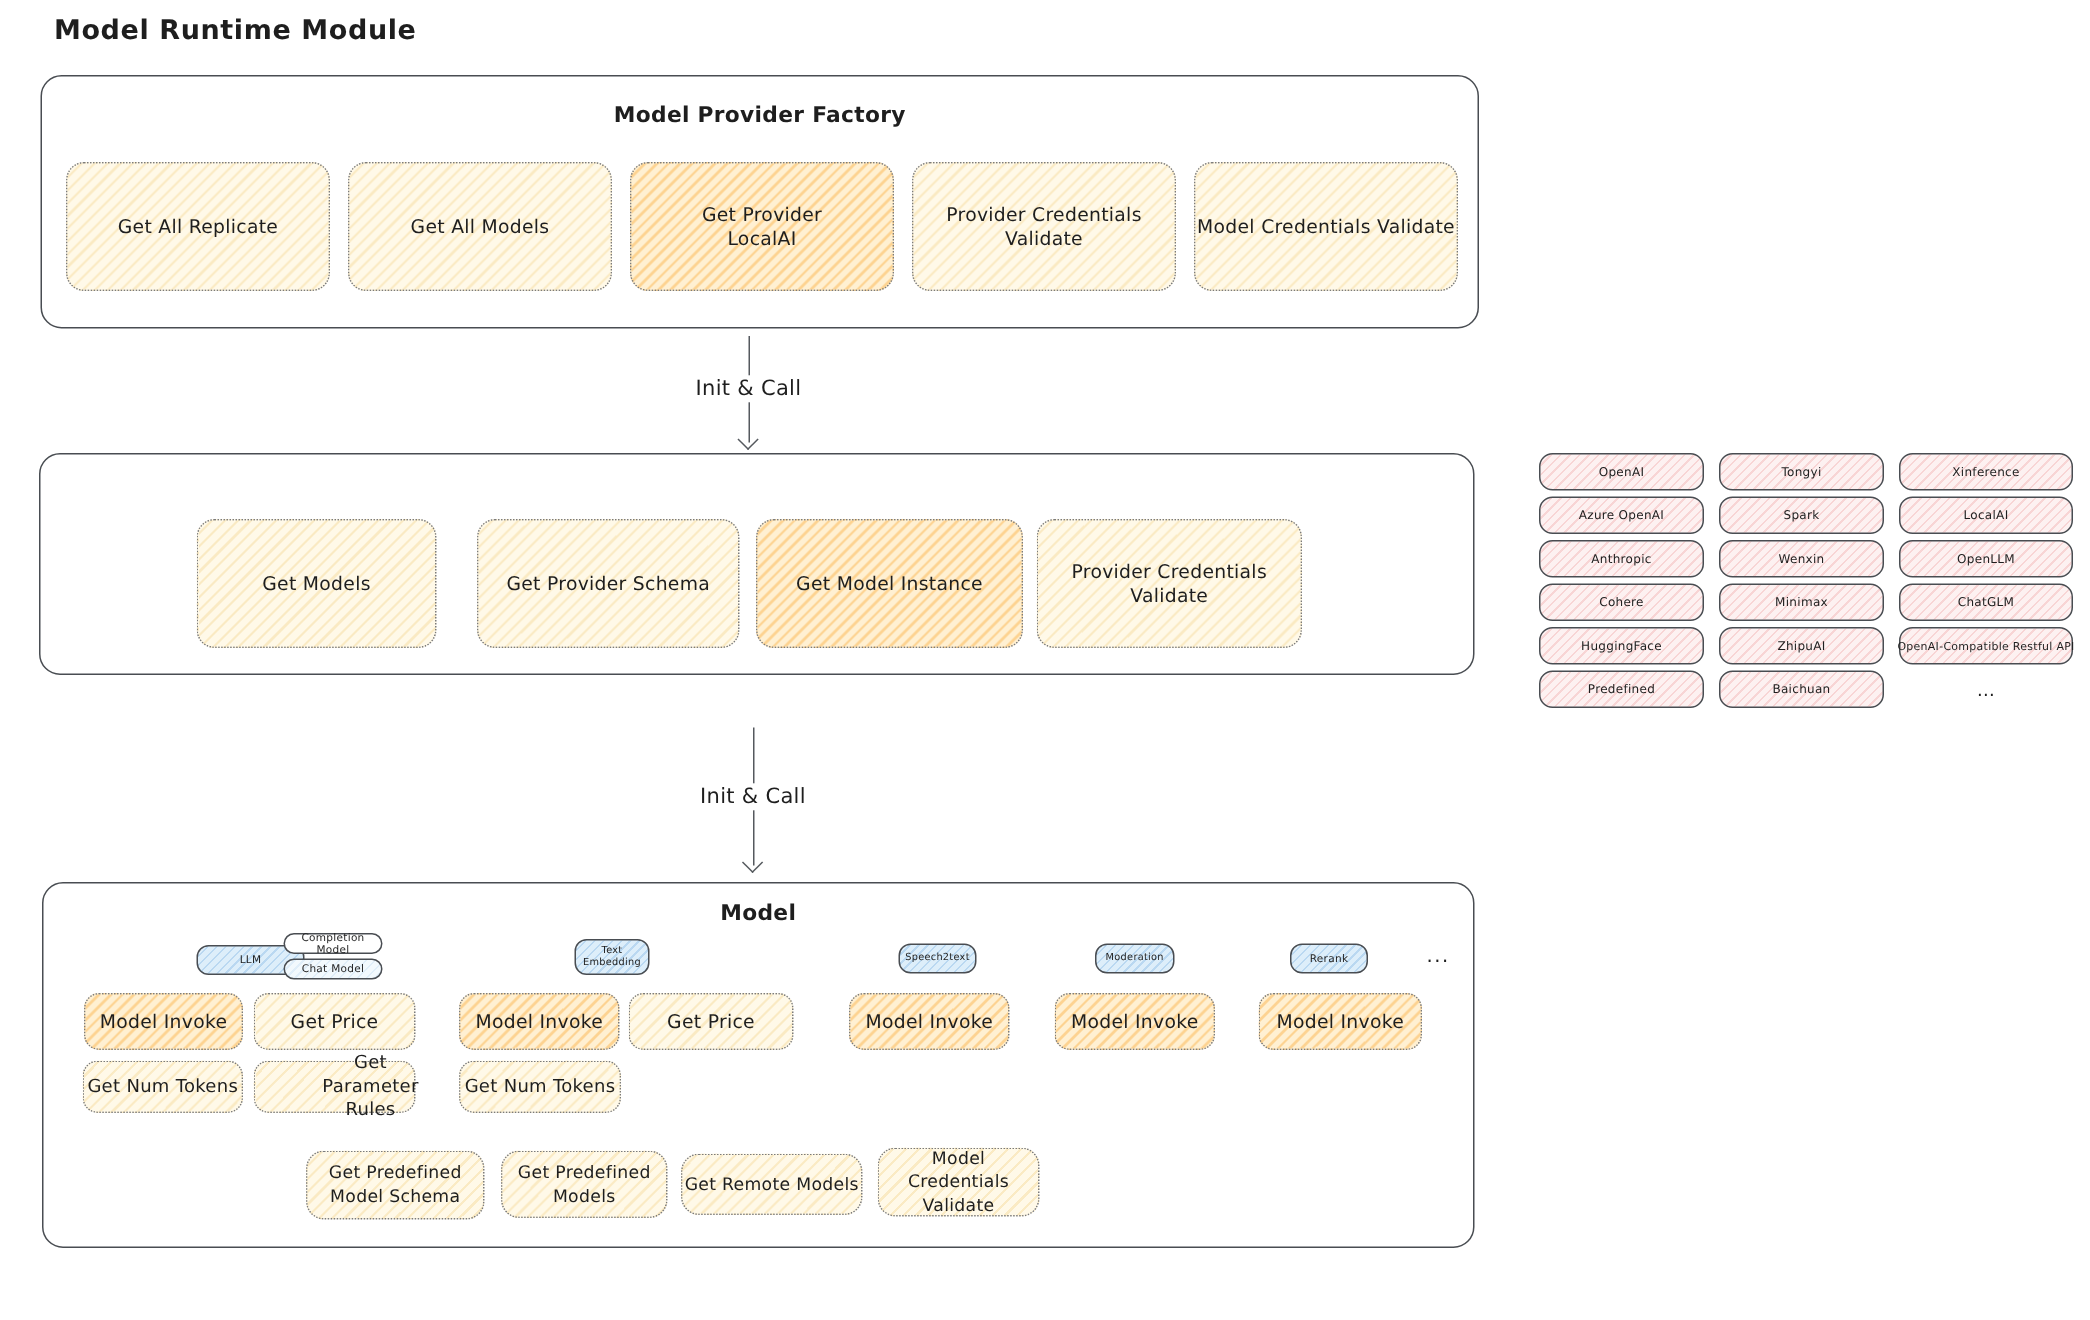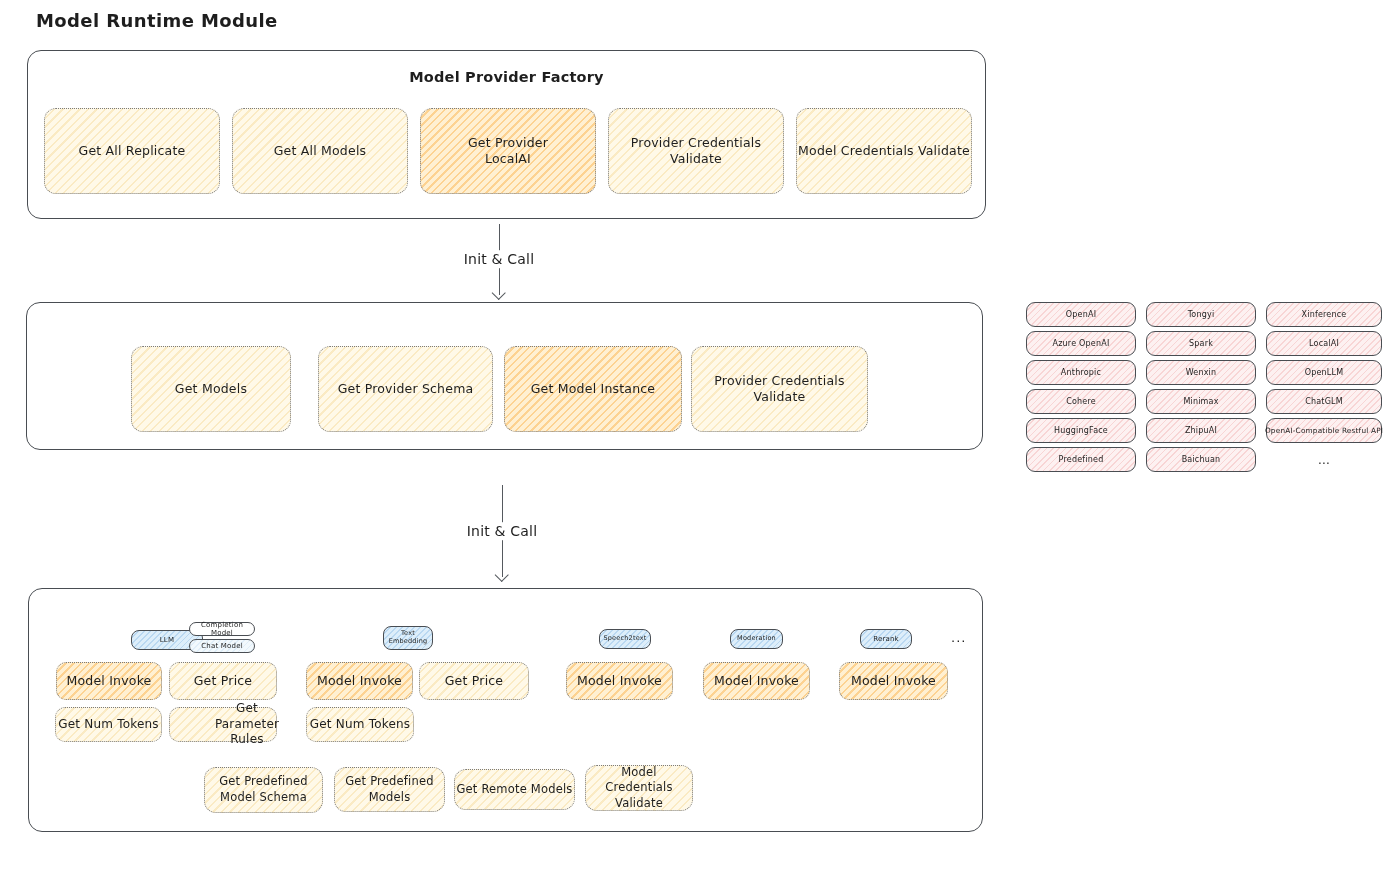--- a/index.html
+++ b/index.html
@@ -132,20 +132,21 @@
   <div class="more-cell">...</div>
 </div>
 
 <div class="varrow" style="left:472px; top:485px; height:95px;">
   <div class="line"></div>
   <div class="head"></div>
   <div class="alabel">Init &amp; Call</div>
 </div>
 
 <div class="abs section stack" style="left:28px; top:588px; width:955px; height:244px;">
+  <div class="section-title" style="top:12px;">Model</div>
 
   <div class="tag" style="left:102px; top:41px; width:72px; height:20px;">LLM</div>
   <div class="tag plain" style="left:160px; top:33px; width:66px; height:14px;">Completion Model</div>
   <div class="tag faint" style="left:160px; top:50px; width:66px; height:14px;">Chat Model</div>
   <div class="tag" style="left:354px; top:37px; width:50px; height:24px; font-size:6.5px; padding:0 6px;">Text Embedding</div>
   <div class="tag" style="left:570px; top:40px; width:52px; height:20px; font-size:6.5px;">Speech2text</div>
   <div class="tag" style="left:701px; top:40px; width:53px; height:20px; font-size:6.5px;">Moderation</div>
   <div class="tag" style="left:831px; top:40px; width:52px; height:20px;">Rerank</div>
   <div class="dots" style="left:922px; top:41px;">...</div>
 

